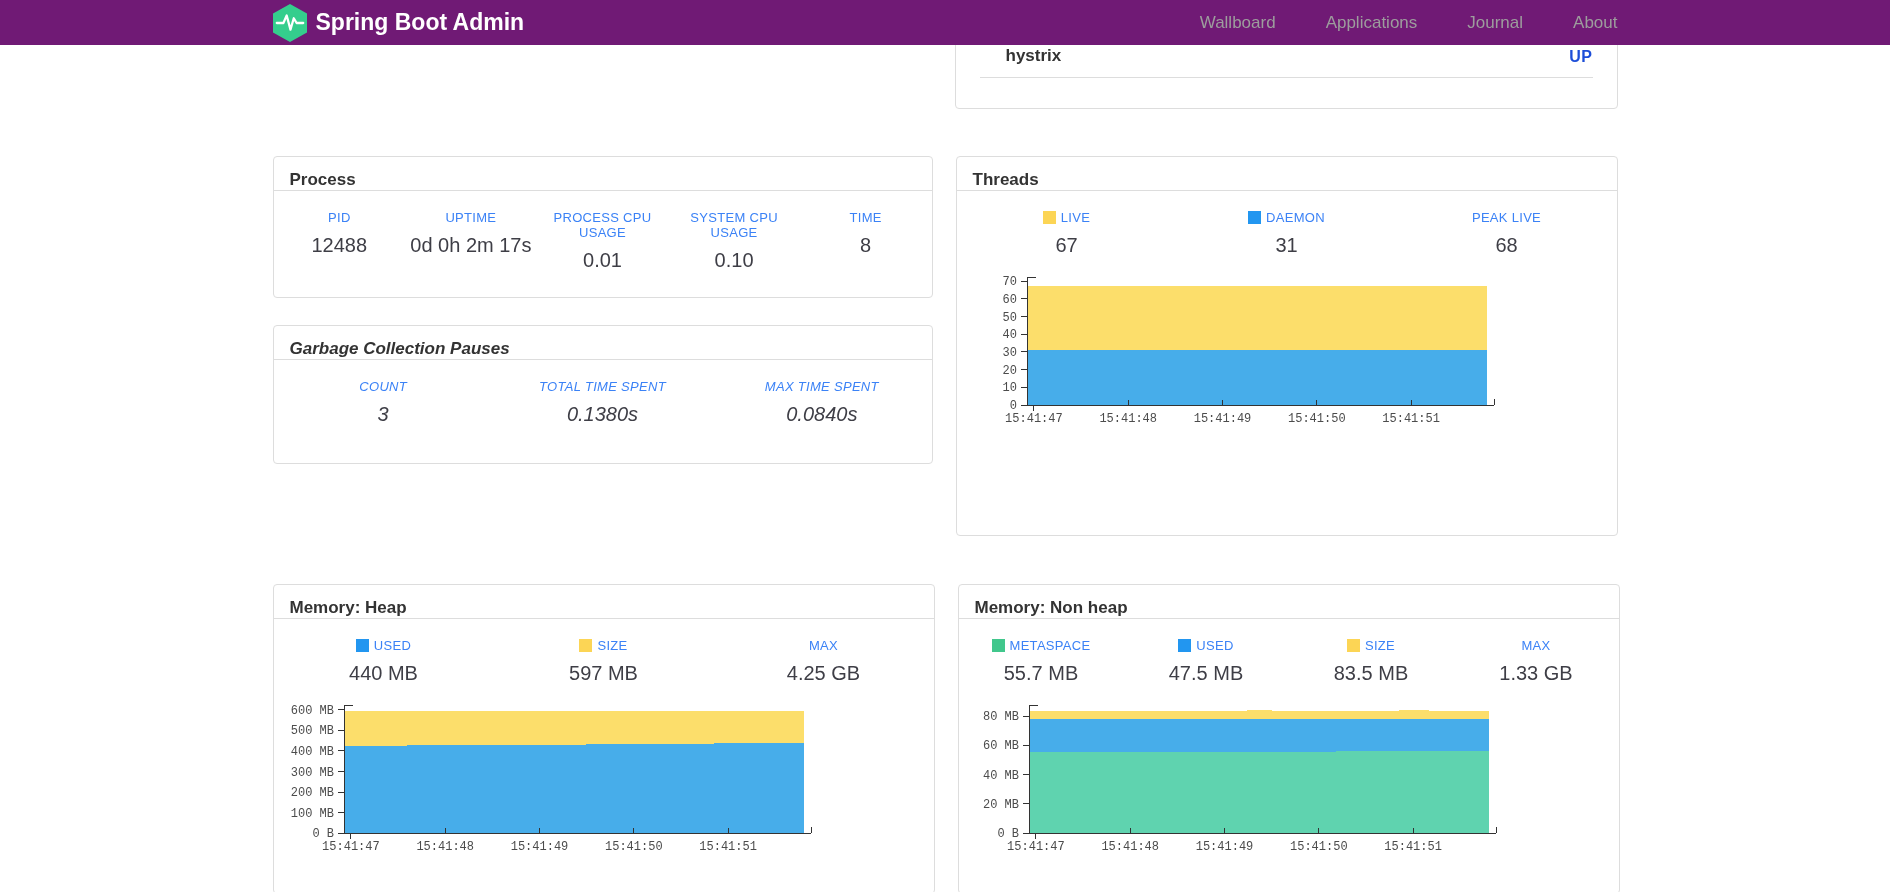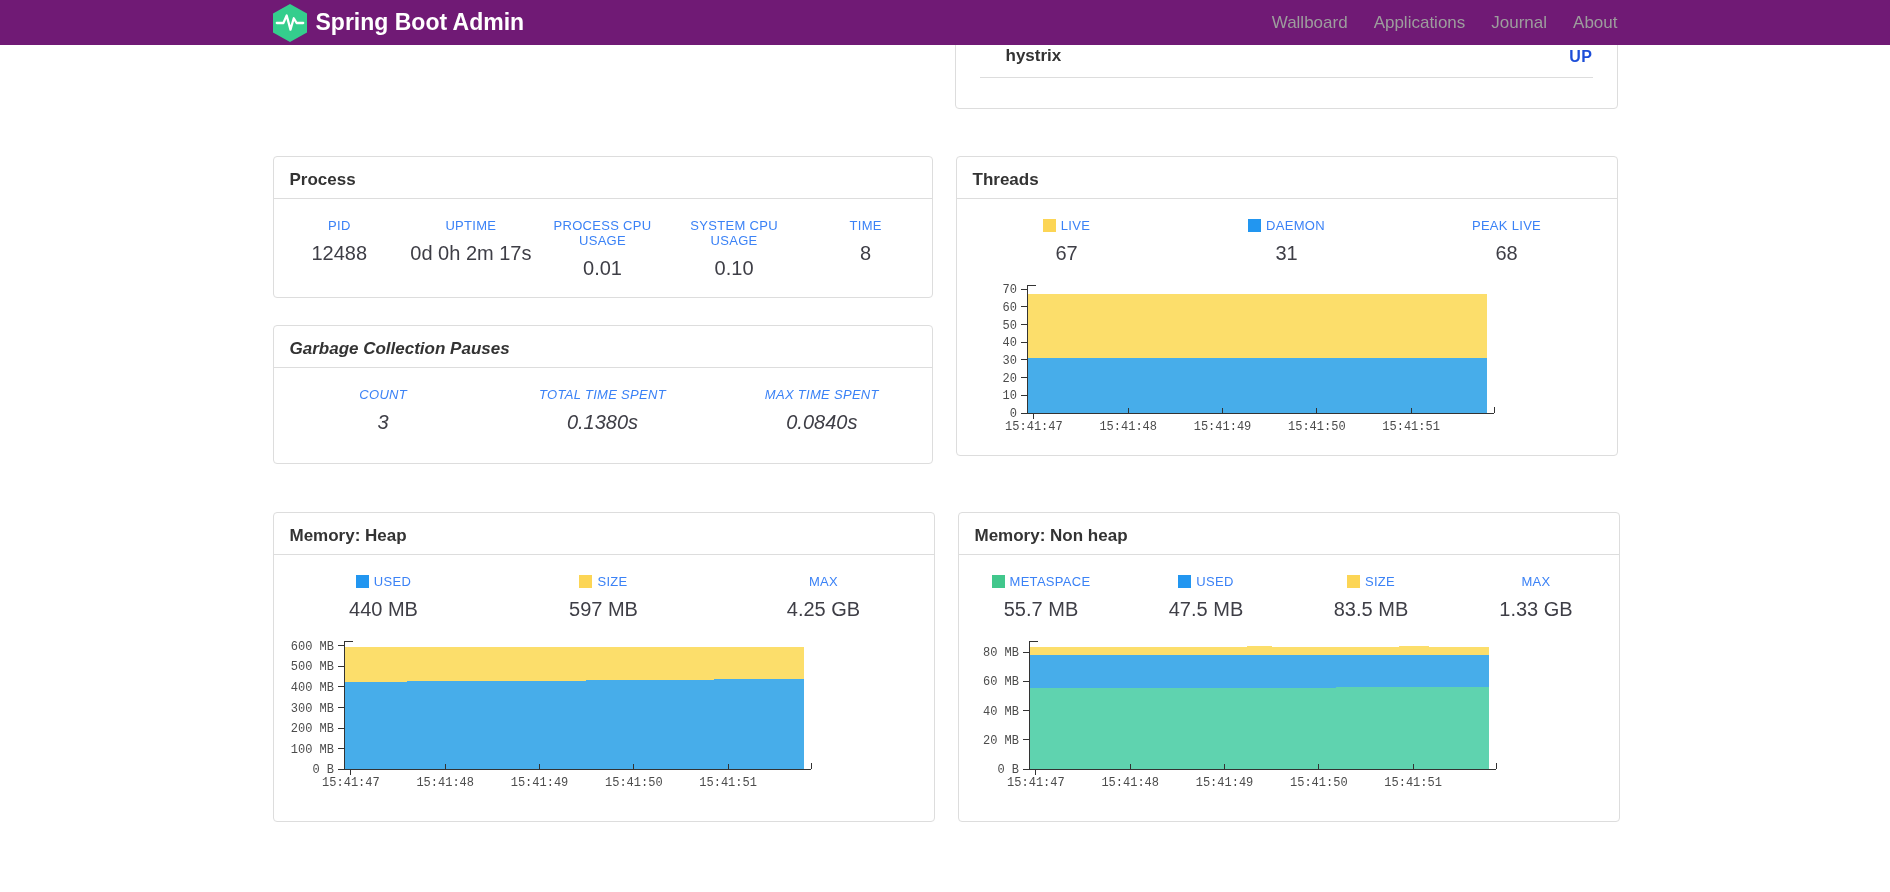--- a/index.html
+++ b/index.html
@@ -7,35 +7,35 @@
   body {
     width:1890px; height:892px; overflow:hidden; position:relative;
     background:#ffffff; color:#333;
     font-family:"Liberation Sans", sans-serif;
   }
   
   .navbar { height:45px; background:#701a75; position:relative; z-index:10; }
   .nav-inner { width:1345px; height:100%; margin:0 auto; display:flex; align-items:center; justify-content:space-between; }
   .brand { display:flex; align-items:center; gap:9px; color:#fff; font-weight:bold; font-size:23px; text-decoration:none; cursor:pointer; }
   .logo { display:inline-flex; }
-  .nav-links { list-style:none; margin:0; padding:0; display:flex; }
+  .nav-links { list-style:none; margin:0; padding:0; display:flex;gap:24px; }
   .nav-links a { color:#9d9d9d; font-size:17px; text-decoration:none; padding:0 13px; cursor:pointer; }
   .nav-links li:last-child a { padding-right:0; }
   
   .content { position:relative; width:1345px; margin:0 auto; padding-top:111px; z-index:1; }
   .row { display:flex; gap:23px; }
   .row2 { margin-top:48px; }
   .col-left { width:661px; display:flex; flex-direction:column; }
   .col-right { flex:1; }
   
   .card { background:#fff; border:1px solid #ddd; border-radius:4px; }
-  .card-heading { padding:13px 16px 8px 16px; font-size:17px; font-weight:bold; color:#333; border-bottom:1px solid #ddd; }
+  .card-heading { padding:13px 16px 0 16px; font-size:17px; font-weight:bold; color:#333; border-bottom:1px solid #ddd; }
   .process-card { height:142px; }
   .gc-card { height:139px; margin-top:27px;font-style:italic; }
-  .threads-card { height:300px; }
+  .threads-card { height:380px; }
   .mem-card { height:310px; flex:1; }
   
   .status-card { position:absolute; top:-34px; right:0; width:663px; height:98px; }
   .status-row { margin:0 24px; height:66px; border-bottom:1px solid #ddd;
     display:flex; align-items:flex-end; justify-content:space-between; padding-bottom:11px; cursor:pointer; }
   .app-name { margin-left:26px; font-weight:bold; font-size:17px; color:#333; }
   .app-status { font-weight:bold; font-size:16px; letter-spacing:.5px; }
   
   .metrics { display:flex; margin-top:19px; }
   .metric { flex:1; text-align:center; }

